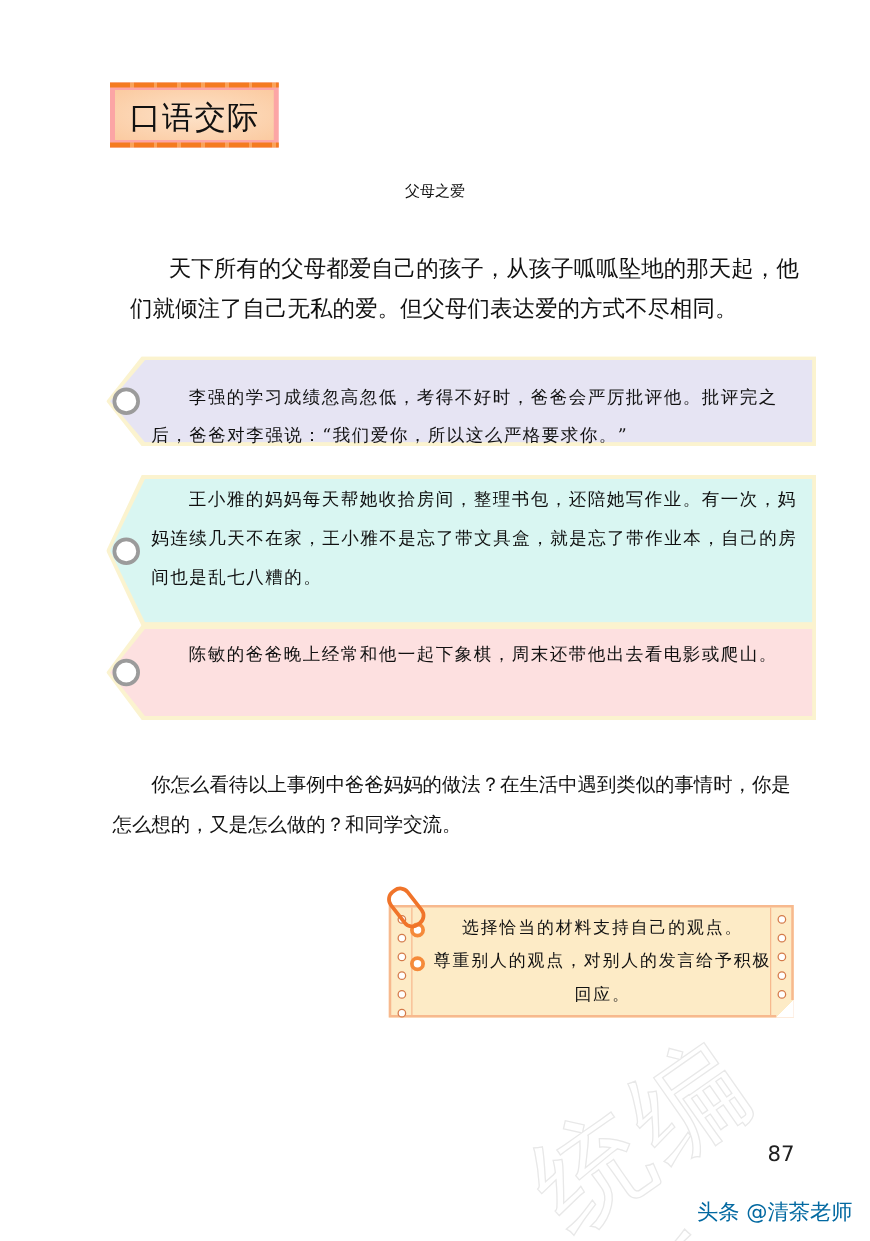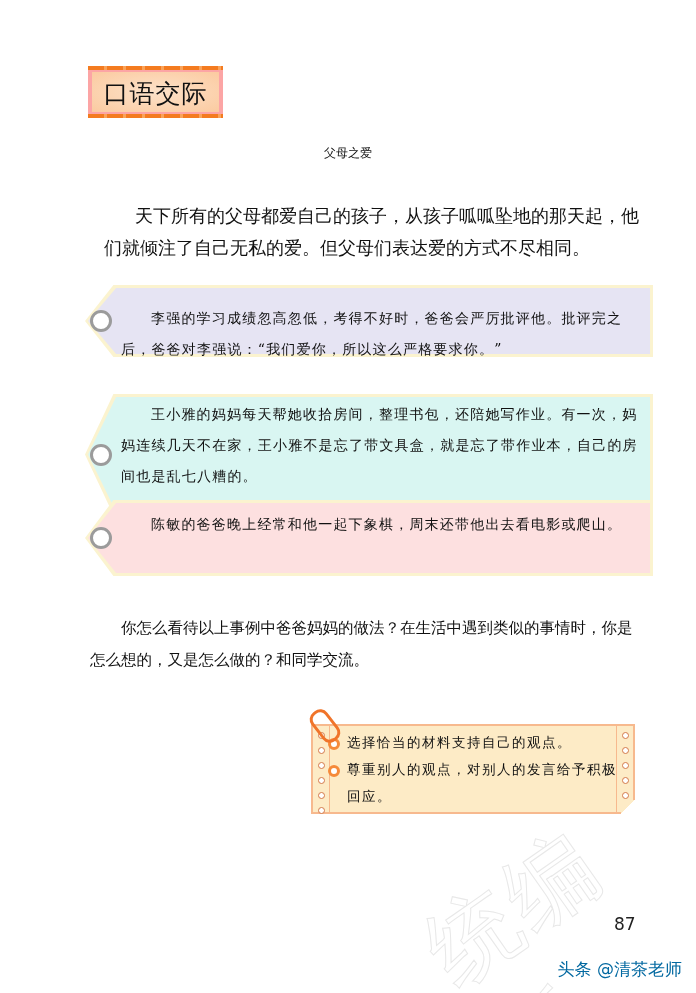--- a/index.html
+++ b/index.html
@@ -25,30 +25,30 @@
        background:#fbf3cf;}
   .card .body{position:absolute;left:3px;top:3px;right:3px;bottom:3px;
        clip-path:polygon(5% 0,100% 0,100% 100%,5% 100%,0 50%);}
   .card .ring{position:absolute;left:5px;top:50%;width:16px;height:16px;margin-top:-11px;
        border:3px solid #9b9b9b;border-radius:50%;background:#fff;}
   .card .text{position:absolute;left:36px;right:14px;font-size:14px;line-height:31px;
        text-indent:30px;letter-spacing:1.2px;font-family:"DejaVu Serif","Liberation Serif",serif;}
   .card1{top:285px;height:72px;}
   .card1 .body{background:#e6e4f3;}
   .card1 .text{top:18px;}
-  .card2{top:380px;height:121px;margin-top:14px;}
+  .card2{top:380px;height:121px;}
   .card2 .body{background:#d9f6f2;}
   .card2 .text{top:5px;}
   .card3{top:500px;height:76px;}
   .card3 .body{background:#fde0e0;}
   .card3 .text{top:9px;}
   .question{position:absolute;left:90px;width:548px;top:596px;font-size:15.5px;line-height:32px;
        text-indent:31px;font-family:"DejaVu Sans","Liberation Sans",sans-serif;margin-top:16px;}
   .note{position:absolute;left:311px;top:724px;width:324px;height:90px;background:#fdebc6;
-       border:2px solid #f7b98e;box-sizing:border-box;}
+       border:2px solid #f7b98e;box-sizing:border-box;text-align:center;}
   .note .holes-l,.note .holes-r{position:absolute;top:6px;width:6px;}
   .note .holes-l{left:5px;}
   .note .holes-r{right:5px;}
   .hole{width:5px;height:5px;border:1px solid #d47a4a;border-radius:50%;margin-bottom:8px;background:#fff;}
   .note .vline{position:absolute;left:16px;top:0;bottom:0;width:1px;background:#f7b98e;}
   .note .vline2{position:absolute;right:16px;top:0;bottom:0;width:1px;background:#f7b98e;}
   .note .fold{position:absolute;right:-2px;bottom:-2px;width:14px;height:14px;
        background:linear-gradient(135deg,#fdebc6 50%,#ffffff 50%);}
   .clip{position:absolute;left:315px;top:708px;width:14px;height:30px;border:3px solid #f0742a;
        border-radius:9px;transform:rotate(-38deg);background:transparent;}

